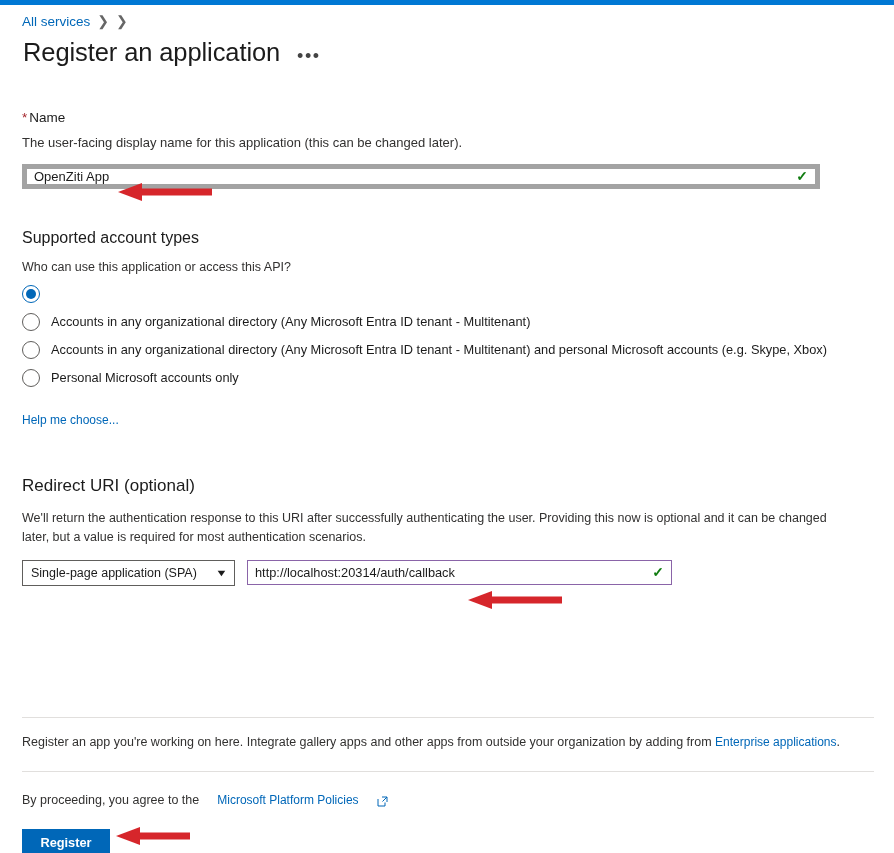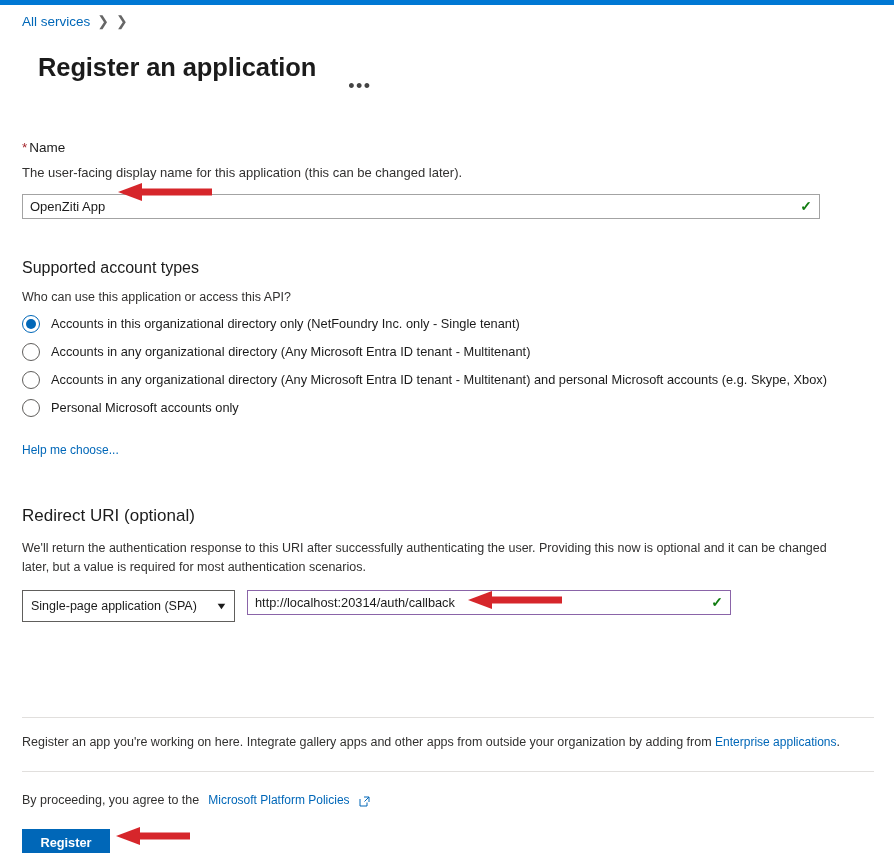--- a/index.html
+++ b/index.html
@@ -46,22 +46,22 @@
     font-size: 14px;
   }
   .title-row {
     display: flex;
     align-items: flex-end;
     gap: 16px;
     padding: 8px 0 0 22px;
   }
   h1 {
     font-size: 25.5px;
-    font-weight: 700;
-    margin: 16px;
+    font-weight: 400;
+    margin: 1px;
     color: #1b1b1b;
     letter-spacing: -0.1px;
   }
   .ellipsis-btn {
     font-size: 18px;
     color: #444;
     letter-spacing: 1.5px;
     line-height: 14px;
     padding-bottom: 5px;
     cursor: pointer;
@@ -80,21 +80,21 @@
   .help-text {
     font-size: 13px;
     color: #323130;
     margin-top: 9px;
     line-height: 1.45;
   }
   .text-input-wrap {
     margin-top: 11px;
     width: 798px;
     height: 25px;
-    border: 1px solid #a3a3a3;
+    border: 5px solid #a3a3a3;
     background: #fff;
     display: flex;
     align-items: center;
     position: relative;
   }
   .text-input-wrap input {
     border: none;
     outline: none;
     flex: 1;
     height: 100%;
@@ -175,37 +175,37 @@
     line-height: 1.5;
     max-width: 810px;
   }
   .uri-row {
     display: flex;
     margin-top: 13px;
     gap: 12px;
   }
   .select-box {
     width: 213px;
-    height: 32px;
+    height: 26px;
     border: 1px solid #605e5c;
     background: #fff;
     display: flex;
     align-items: center;
     justify-content: space-between;
     padding: 0 8px;
     font-size: 12.5px;
     cursor: pointer;
   }
   .chev {
     font-size: 9px;
     color: #1b1b1b;
     transform: scaleX(1.45);
   }
   .uri-input-wrap {
-    width: 484px;
+    width: 425px;
     height: 25px;
     border: 1px solid #8a64a8;
     background: #fff;
     display: flex;
     align-items: center;
   }
   .uri-input-wrap input {
     border: none;
     outline: none;
     flex: 1;
@@ -242,21 +242,21 @@
     background: #e1dfdd;
   }
   .policy-line {
     position: absolute;
     left: 22px;
     top: 788px;
     font-size: 12.5px;
     color: #323130;
     display: flex;
     align-items: center;
-    gap: 9px;
+    gap: 18px;
   }
   .ext-icon {
     display: inline-block;
     width: 11px; height: 11px;
     position: relative;
     top: 1px;
   }
   .register-btn {
     position: absolute;
     left: 22px;
@@ -307,21 +307,20 @@
       <input type="text" value="OpenZiti App" style="">
       <span class="check-ok">✓</span>
     </div>
 
     <div class="section-head">Supported account types</div>
     <div class="q-text">Who can use this application or access this API?</div>
 
     <div class="radio-group">
       <div class="radio-row">
         <span class="radio checked"></span>
-        <span class="radio-label">Accounts in this organizational directory only (NetFoundry Inc. only - Single tenant)</span>
       </div>
       <div class="radio-row">
         <span class="radio"></span>
         <span class="radio-label">Accounts in any organizational directory (Any Microsoft Entra ID tenant - Multitenant)</span>
       </div>
       <div class="radio-row">
         <span class="radio"></span>
         <span class="radio-label">Accounts in any organizational directory (Any Microsoft Entra ID tenant - Multitenant) and personal Microsoft accounts (e.g. Skype, Xbox)</span>
       </div>
       <div class="radio-row">

